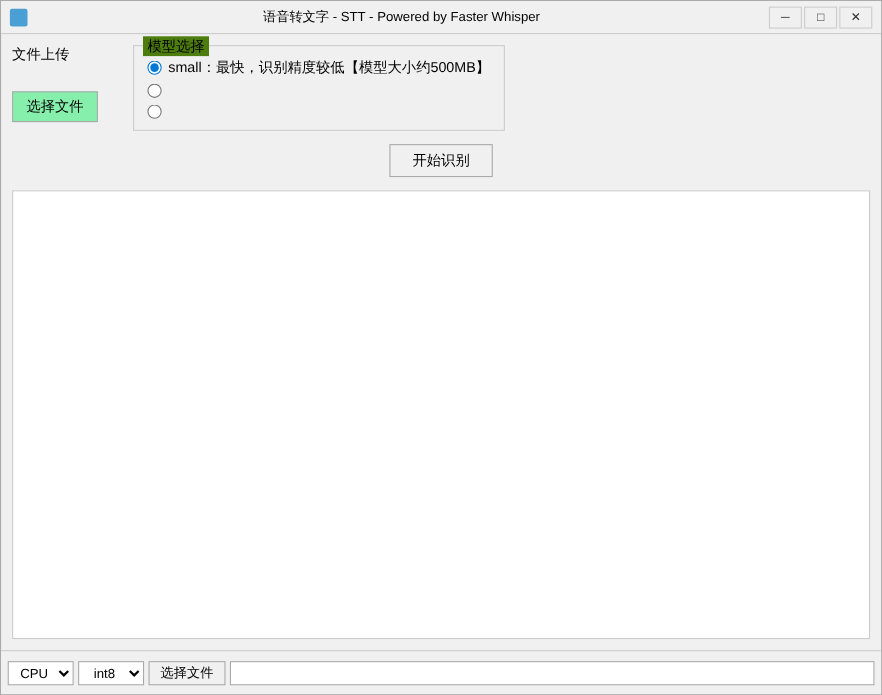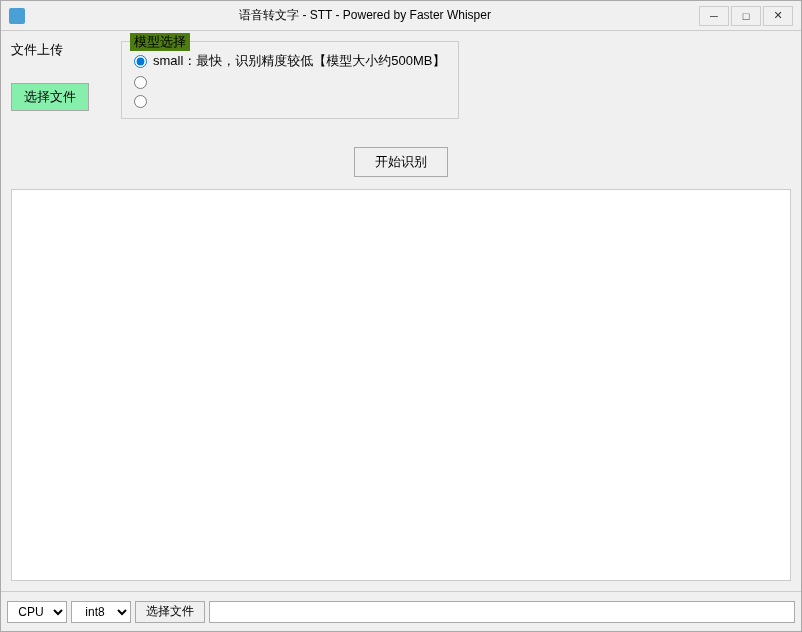--- a/index.html
+++ b/index.html
@@ -122,21 +122,21 @@
     }
 
     .radio-item input[type="radio"] {
       cursor: pointer;
       accent-color: #0078d7;
     }
 
     .action-section {
       display: flex;
       justify-content: center;
-      margin-top: 20px;
+      margin-top: 4px;
     }
 
     .start-btn {
       padding: 5px 20px;
       background: #f0f0f0;
       border: 1px solid #aaa;
       cursor: pointer;
       font-size: 13px;
       font-family: "Microsoft YaHei", "SimSun", sans-serif;
     }

